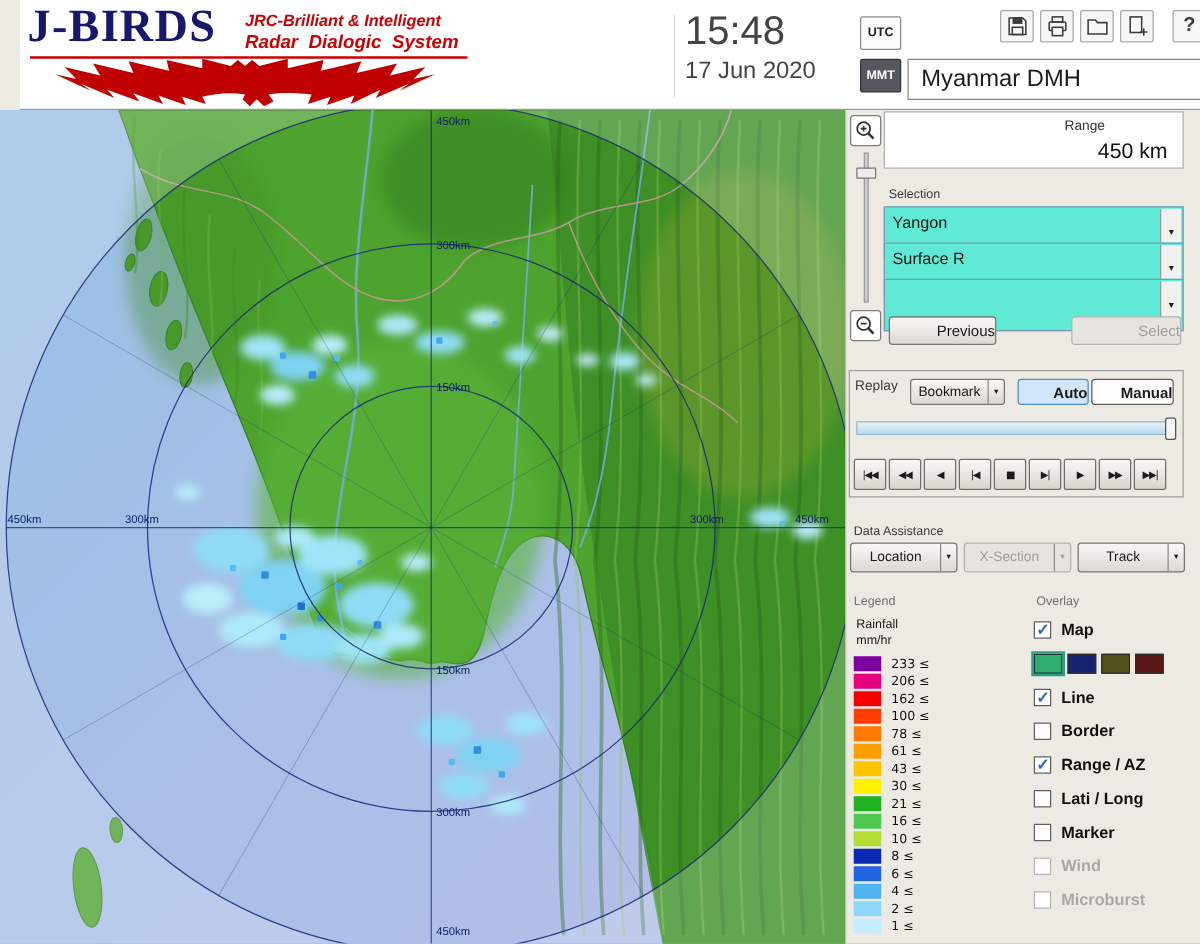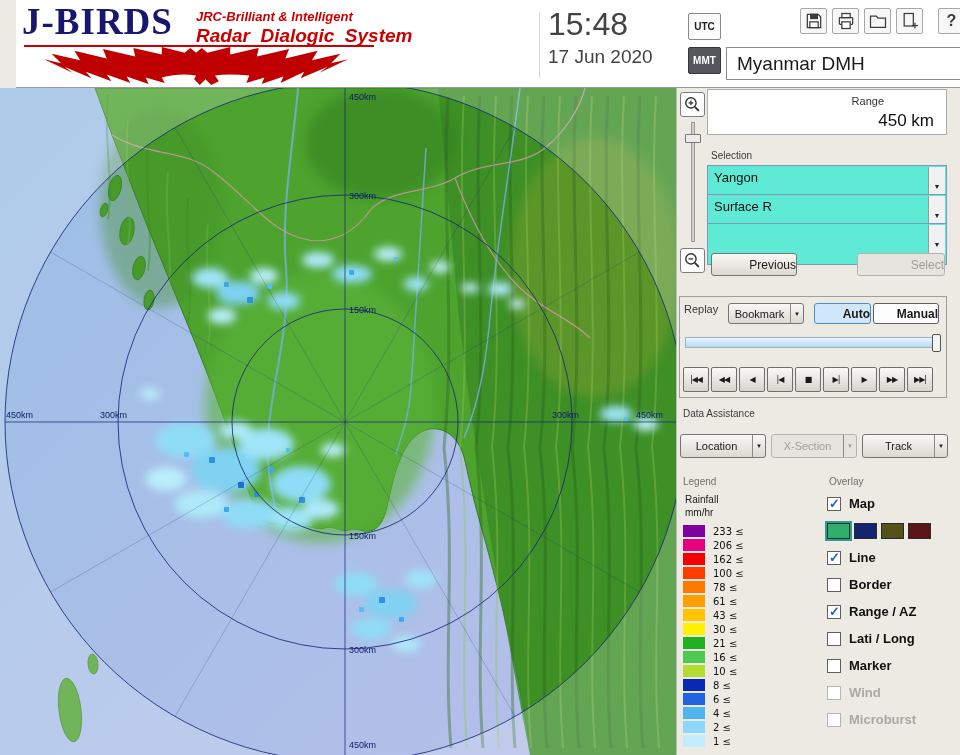--- a/index.html
+++ b/index.html
@@ -5,21 +5,21 @@
   *{margin:0;padding:0;box-sizing:border-box}
   html,body{width:960px;height:755px}
   body{font-family:"Liberation Sans",sans-serif;background:#777}
   .app{position:relative;width:960px;height:755px;background:#eceae3;overflow:hidden}
   .abs{position:absolute}
 
   
   .header{position:absolute;left:16px;top:0;width:960px;height:88px;background:#fff;border-bottom:1px solid #9a9a9a}
   .logo-title{left:6px;top:0px;font-family:"Liberation Serif",serif;font-weight:bold;font-size:37px;color:#17176e;letter-spacing:1px}
   .logo-sub1{left:180px;top:9px;font-size:13px;font-weight:bold;font-style:italic;color:#cc0000;white-space:pre}
-  .logo-sub2{left:180px;top:25px;font-size:19px;font-weight:bold;font-style:italic;color:#cc0000;white-space:pre}
+  .logo-sub2{left:180px;top:25px;font-size:15px;font-weight:bold;font-style:italic;color:#cc0000;white-space:pre}
   .logo-underline{left:8px;top:45px;width:350px;height:2px;background:#cc0000}
   .eagle{left:8px;top:47px;width:345px;height:38px}
   .warning-btn{left:455px;top:14px;width:64px;height:52px;background:#fff;border:1px solid #c6c6c6;border-radius:2px;color:#9b9b9b;font-size:13px;display:flex;align-items:center;justify-content:center}
   .clock-sep{left:523px;top:12px;width:1px;height:66px;background:#d8d8d8}
   .clock{left:532px;top:6px}
   .clock-time{font-size:32px;color:#434343}
   .clock-date{font-size:19px;color:#434343;margin-top:3px}
   .tz-btn{left:672px;width:33px;height:27px;font-size:10px;font-weight:bold;display:flex;align-items:center;justify-content:center;border-radius:2px}
   .tz-utc{top:13px;background:#fbfbfb;border:1px solid #8a8a8a;color:#222}
   .tz-mmt{top:47px;background:#54585e;border:1px solid #33363a;color:#fff}
@@ -62,21 +62,21 @@
   .split-label{flex:1;text-align:center;font-size:11px}
   .split-arrow{width:13px;border-left:1px solid #8a8a8a;font-size:6px;display:flex;align-items:center;justify-content:center;height:100%}
   .bookmark-btn{position:absolute;left:48px;top:6px;width:76px;height:21px;display:flex}
   .auto-btn{position:absolute;left:134px;top:6px;width:57px;height:21px;background:#cfe7f8;border:1px solid #4a90c4;font-size:12px;font-weight:bold}
   .manual-btn{position:absolute;left:193px;top:6px;width:66px;height:21px;background:#fdfdfd;border:1px solid #5f5f5f;font-size:12px;font-weight:bold}
   .replay-slider{position:absolute;left:5px;top:40px;width:256px;height:11px;background:linear-gradient(#eaf4fb,#b9d9ef);border:1px solid #93b7cf}
   .slider-handle{position:absolute;right:-1px;top:-4px;width:9px;height:18px;background:#f4f4f4;border:1px solid #555;border-radius:2px}
   .transport{position:absolute;left:3px;top:70px;display:flex;gap:2px}
   .t-btn{width:26px;height:25px;background:linear-gradient(#f9f8f6,#d8d5cd);border:1px solid #6e6e6e;border-radius:2px;font-size:8px;letter-spacing:-1px;color:#1a1a1a;font-family:"DejaVu Sans",sans-serif}
 
-  .da-label{left:6px;top:320px}
+  .da-label{left:6px;top:332px}
   .da-row{left:3px;top:346px;display:flex;gap:5px}
   .da-row .split-btn{width:86px;height:24px;display:flex}
 
   .legend-title{left:6px;top:388px;color:#6f6f6f}
   .overlay-title{left:152px;top:388px;color:#6f6f6f}
   .legend-unit1{left:8px;top:406px;color:#1a1a1a}
   .legend-unit2{left:8px;top:419px;color:#1a1a1a}
   .legend-scale{left:6px;top:436px}
   .lg-row{display:flex;align-items:center;height:14px}
   .lg-sw{width:22px;height:12px;margin-right:8px;flex:none}

